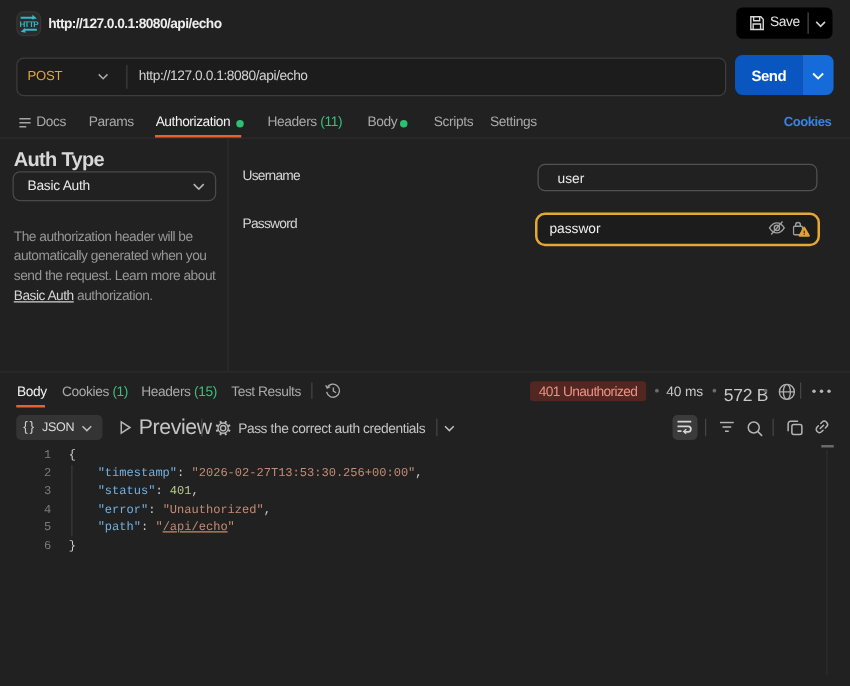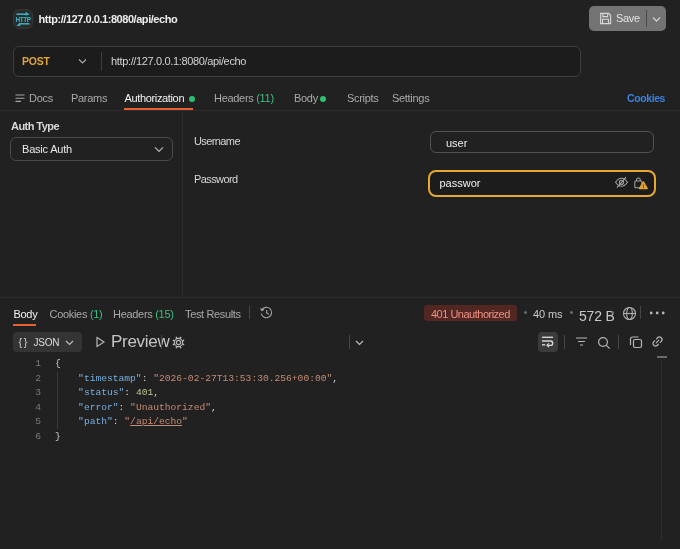--- a/index.html
+++ b/index.html
@@ -17,65 +17,74 @@
     <svg width="18" height="18" viewBox="0 0 18 18" style="margin:0.5px auto;">
       <path d="M2.5 4.2 H13" stroke="#35b6c9" stroke-width="1.5"></path>
       <path d="M12 1.8 L15.5 4.8 L11.5 5.6 Z" fill="#35b6c9"></path>
       <text x="9" y="11.8" font-size="6.5" font-weight="bold" fill="#35b6c9" text-anchor="middle" font-family="Liberation Sans" letter-spacing="-0.5">HTTP</text>
       <path d="M5 13.8 H15.5" stroke="#35b6c9" stroke-width="1.5"></path>
       <path d="M6 12.4 L2.5 15.4 L6.5 16.2 Z" fill="#35b6c9"></path>
     </svg>
   </div>
   <div class="abs" style="left:38.5px; top:13px; font-size:11px; font-weight:bold; color:#ededed; letter-spacing:-0.45px;">http://127.0.0.1:8080/api/echo</div>
 
-  <div class="abs" style="left:589px; top:6px; width:77px; height:25px; background:#737373; border-radius:5px;">
+  <div class="abs" style="left:589px; top:6px; width:77px; height:25px; background:#000000; border-radius:5px;">
     <svg class="abs" style="left:10px; top:6px;" width="13" height="13" viewBox="0 0 14 14">
       <path d="M1.8 1.5 h8.6 l2.1 2.1 v8.9 h-10.7 z" fill="none" stroke="#d8d8d8" stroke-width="1.2"></path>
       <path d="M4.2 1.8 v3.2 h5.2 v-3.2" fill="none" stroke="#d8d8d8" stroke-width="1.2"></path>
       <path d="M3.8 12.2 v-4.4 h6.4 v4.4" fill="none" stroke="#d8d8d8" stroke-width="1.2"></path>
     </svg>
     <div class="abs" style="left:27px; top:6px; font-size:11px; color:#e3e3e3; letter-spacing:-0.3px;">Save</div>
     <div class="abs" style="left:57px; top:4px; width:1px; height:17px; background:#484848;"></div>
     <svg class="abs" style="left:62.5px; top:9.5px;" width="9" height="7" viewBox="0 0 9 7">
       <path d="M1 1.5 L4.5 5 L8 1.5" stroke="#cfcfcf" stroke-width="1.3" fill="none"></path>
     </svg>
   </div>
 
   <div class="abs" style="left:13px; top:46px; width:568px; height:31px; background:#1c1c1c; border:1px solid #3d3d3d; border-radius:6px;"></div>
-  <div class="abs" style="left:22px; top:55px; font-size:10.5px; font-weight:bold; color:#e0a63d; letter-spacing:-0.2px;">POST</div>
+  <div class="abs" style="left:22px; top:55px; font-size:10.5px; font-weight:normal; color:#e0a63d; letter-spacing:-0.2px;">POST</div>
   <svg class="abs" style="left:78px; top:58px;" width="9" height="7" viewBox="0 0 9 7">
     <path d="M1 1.5 L4.5 5 L8 1.5" stroke="#aaaaaa" stroke-width="1.2" fill="none"></path>
   </svg>
   <div class="abs" style="left:101px; top:52px; width:1px; height:19px; background:#3d3d3d;"></div>
   <div class="abs" style="left:111px; top:54.5px; font-size:11px; color:#d2d2d2; letter-spacing:-0.35px;">http://127.0.0.1:8080/api/echo</div>
 
+  <div class="abs" style="left:588px; top:44px; width:79px; height:32px; border-radius:6px; overflow:hidden;">
+    <div class="abs" style="left:0; top:0; width:54px; height:32px; background:#0a56c0;"></div>
+    <div class="abs" style="left:54px; top:0; width:25px; height:32px; background:#146bd9;"></div>
+    <div class="abs" style="left:0; top:9.5px; width:54px; text-align:center; font-size:12px; font-weight:bold; color:#ffffff; letter-spacing:-0.4px;">Send</div>
+    <svg class="abs" style="left:61px; top:13px;" width="11" height="8" viewBox="0 0 11 8">
+      <path d="M1.5 1.8 L5.5 5.8 L9.5 1.8" stroke="#ffffff" stroke-width="1.5" fill="none"></path>
+    </svg>
+  </div>
 
   <div class="abs" style="left:0; top:110px; width:680px; height:1px; background:#2c2c2c;"></div>
   <svg class="abs" style="left:15px; top:93.5px;" width="10" height="9" viewBox="0 0 10 9">
     <path d="M0.5 1 h9 M0.5 4.2 h9 M0.5 7.4 h5.5" stroke="#a5a5a5" stroke-width="1.1"></path>
   </svg>
   <div class="abs" style="left:29px; top:92px; font-size:11px; color:#a9a9a9; letter-spacing:-0.3px;">Docs</div>
   <div class="abs" style="left:71px; top:92px; font-size:11px; color:#a9a9a9; letter-spacing:-0.3px;">Params</div>
   <div class="abs" style="left:124.5px; top:92px; font-size:11px; color:#f2f2f2; letter-spacing:-0.35px;">Authorization</div>
   <div class="abs" style="left:189px; top:95.5px; width:6px; height:6px; border-radius:50%; background:#2fbf71;"></div>
   <div class="abs" style="left:124px; top:108px; width:69px; height:2px; background:#e86032;"></div>
   <div class="abs" style="left:214px; top:92px; font-size:11px; color:#a9a9a9; letter-spacing:-0.3px;">Headers <span style="color:#3ebe7e;">(11)</span></div>
   <div class="abs" style="left:294px; top:92px; font-size:11px; color:#a9a9a9; letter-spacing:-0.3px;">Body</div>
   <div class="abs" style="left:320px; top:95.5px; width:6px; height:6px; border-radius:50%; background:#2fbf71;"></div>
   <div class="abs" style="left:347px; top:92px; font-size:11px; color:#a9a9a9; letter-spacing:-0.3px;">Scripts</div>
   <div class="abs" style="left:392px; top:92px; font-size:11px; color:#a9a9a9; letter-spacing:-0.3px;">Settings</div>
   <div class="abs" style="left:627px; top:91.5px; font-size:10.5px; font-weight:bold; color:#3b82e0; letter-spacing:-0.4px;">Cookies</div>
 
   <div class="abs" style="left:182px; top:111px; width:1px; height:186px; background:#2c2c2c;"></div>
-  <div class="abs" style="left:11px; top:119.5px; font-size:11px; font-weight:bold; color:#d8d8d8; letter-spacing:-0.55px;">Auth Type</div>
+  <div class="abs" style="left:11px; top:119.5px; font-size:16px; font-weight:bold; color:#d8d8d8; letter-spacing:-0.55px;">Auth Type</div>
   <div class="abs" style="left:10px; top:137px; width:163px; height:24px; border:1px solid #4a4a4a; border-radius:6px;"></div>
   <div class="abs" style="left:22px; top:143px; font-size:11px; color:#e8e8e8; letter-spacing:-0.2px;">Basic Auth</div>
   <svg class="abs" style="left:154px; top:146px;" width="10" height="7" viewBox="0 0 10 7">
     <path d="M1 1.3 L5 5.3 L9 1.3" stroke="#b5b5b5" stroke-width="1.2" fill="none"></path>
   </svg>
+  <div class="abs" style="left:11px; top:182.5px; width:172px; font-size:11px; line-height:15.8px; color:#969696; letter-spacing:-0.4px;">The authorization header will be<br>automatically generated when you<br>send the request. Learn more about<br><span style="color:#d4d4d4; text-decoration:underline;">Basic Auth</span> authorization.</div>
 
   <div class="abs" style="left:194px; top:135px; font-size:11px; color:#d6d6d6; letter-spacing:-0.6px;">Username</div>
   <div class="abs" style="left:194px; top:173px; font-size:11px; color:#d6d6d6; letter-spacing:-0.6px;">Password</div>
 
   <div class="abs" style="left:430px; top:131px; width:223.5px; height:22px; border:1px solid #525252; border-radius:6px;"></div>
   <div class="abs" style="left:446px; top:136.5px; font-size:11px; color:#ececec;">user</div>
 
   <div class="abs" style="left:428px; top:170px; width:228px; height:26.5px; border:2px solid #e6a832; border-radius:8px; background:#1c1c1c;"></div>
   <div class="abs" style="left:439.5px; top:177px; font-size:11px; color:#f0f0f0;">passwor</div>
   <svg class="abs" style="left:613.5px; top:176px;" width="15" height="13" viewBox="0 0 15 13">
@@ -132,20 +141,21 @@
   <svg class="abs" style="left:95px; top:336px;" width="11" height="12" viewBox="0 0 11 12">
     <path d="M2 1.5 L9 6 L2 10.5 Z" fill="none" stroke="#b5b5b5" stroke-width="1.2"></path>
   </svg>
   <div class="abs" style="left:111px; top:332px; font-size:17px; color:#c5c5c5; letter-spacing:-0.3px;">Preview</div>
   <div class="abs" style="left:161px; top:335px; width:1px; height:14px; background:#454545;"></div>
   <svg class="abs" style="left:172px; top:335.5px;" width="13" height="13" viewBox="0 0 13 13">
     <circle cx="6.5" cy="6.5" r="2.1" fill="none" stroke="#b5b5b5" stroke-width="1.1"></circle>
     <circle cx="6.5" cy="6.5" r="4.1" fill="none" stroke="#b5b5b5" stroke-width="1.1"></circle>
     <path d="M10.29 8.07 L12.14 8.83 M8.07 10.29 L8.83 12.14 M4.93 10.29 L4.17 12.14 M2.71 8.07 L0.86 8.83 M2.71 4.93 L0.86 4.17 M4.93 2.71 L4.17 0.86 M8.07 2.71 L8.83 0.86 M10.29 4.93 L12.14 4.17" stroke="#b5b5b5" stroke-width="1.6" fill="none"></path>
   </svg>
+  <div class="abs" style="left:190.5px; top:336.5px; font-size:11px; color:#c5c5c5; letter-spacing:-0.32px;">Pass the correct auth credentials</div>
   <div class="abs" style="left:348.5px; top:335px; width:1px; height:14px; background:#454545;"></div>
   <svg class="abs" style="left:355px; top:339.5px;" width="9" height="6" viewBox="0 0 9 6">
     <path d="M1 1 L4.5 4.5 L8 1" stroke="#bdbdbd" stroke-width="1.2" fill="none"></path>
   </svg>
 
   <div class="abs" style="left:537.5px; top:332px; width:20px; height:20px; background:#3b3b3b; border-radius:4px;"></div>
   <svg class="abs" style="left:541px; top:336px;" width="13" height="12" viewBox="0 0 13 12">
     <path d="M1 1.3 H12" stroke="#d5d5d5" stroke-width="1.4"></path>
     <path d="M1 5 H9.5 a2.2 2.2 0 0 1 0 4.4 H6.2" stroke="#d5d5d5" stroke-width="1.4" fill="none"></path>
     <path d="M8 7.4 L6 9.2 L8 11" stroke="#d5d5d5" stroke-width="1.2" fill="none"></path>

